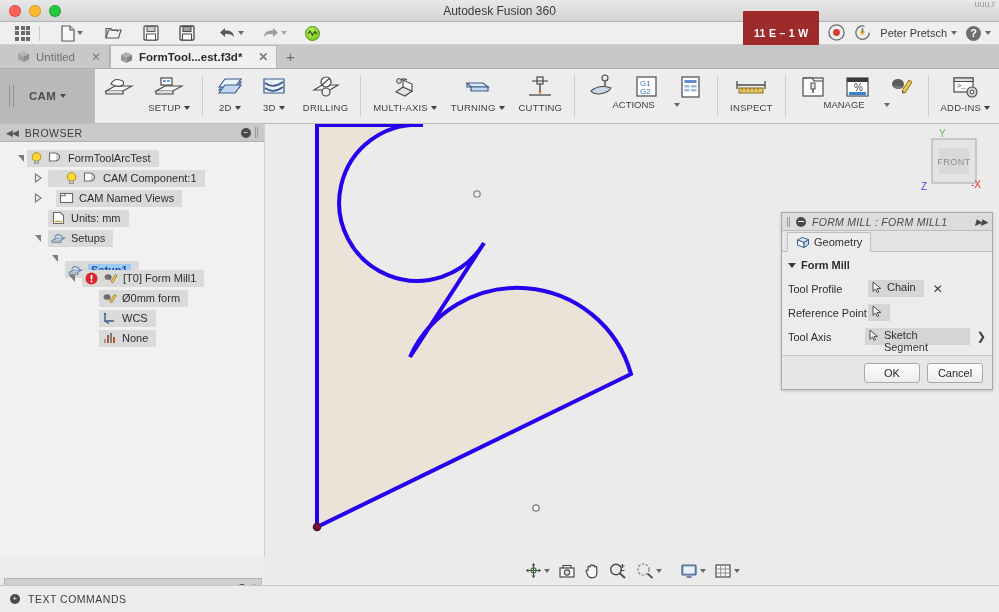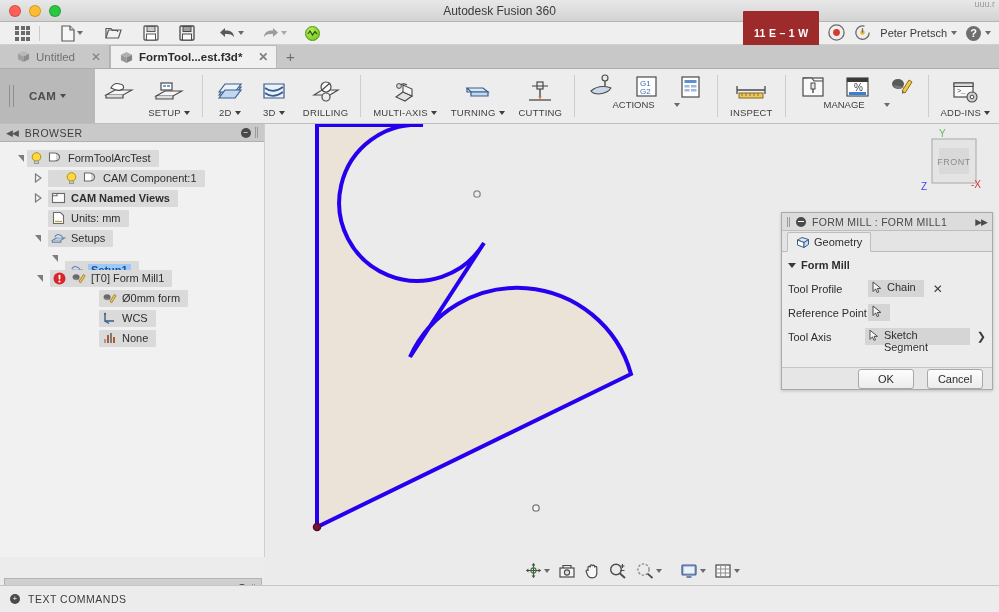--- a/index.html
+++ b/index.html
@@ -77,21 +77,21 @@
     width:100px; background:#b9b9b9; display:flex; align-items:center; justify-content:center;
     position:relative;
   }
   .cam-grip{ position:absolute; left:9px; top:16px; width:5px; height:22px;
     border-left:1px solid #8f8f8f; border-right:1px solid #8f8f8f;}
   .cam-label{ font-size:11.5px; font-weight:bold; color:#4c4c4c; letter-spacing:.4px;
      display:flex;align-items:center;gap:4px;}
   .rgroup{ display:flex; align-items:stretch; padding:0 2px; }
   .rdiv{ width:1px; background:#cdcdcd; margin:6px 3px; }
   .ritem{
-    display:flex; flex-direction:column; align-items:center; justify-content:center;
+    display:flex; flex-direction:column; align-items:center; justify-content:flex-start;
     padding:4px 7px 0; min-width:44px; cursor:default;
   }
   .ricon{ height:28px; display:flex; align-items:center; justify-content:center; }
   .rlabel{ font-size:9.5px; color:#3e3e3e; margin-top:1px; letter-spacing:.2px;
      display:flex;align-items:center;gap:3px; white-space:nowrap;}
   .rlabel .caret{ border-top-color:#3e3e3e; }
   .multi-wrap{ display:flex; flex-direction:column; align-items:center; }
   .multi-row{ display:flex; }
   .multi-lbl{ font-size:9.5px; color:#3e3e3e; margin-top:1px; display:flex;gap:19px;align-items:center;}
 
@@ -135,21 +135,21 @@
   
   .dialog{
     position:absolute; left:781px; top:212px; width:212px; height:178px;
     background:#ececec; border:1px solid #a9a9a9;
     box-shadow:0 1px 3px rgba(0,0,0,.18);
     display:flex; flex-direction:column;
   }
   .dlg-hd{
     height:18px; background:#dcdcdc; border-bottom:1px solid #bdbdbd;
     display:flex; align-items:center; gap:6px; padding:0 5px;
-    font-size:10.5px; color:#4a4a4a; letter-spacing:.3px;
+    font-size:10.5px; color:#4a4a4a; letter-spacing:.3px;font-style:italic;
   }
   .dlg-grip{ width:3px;height:10px;border-left:1px solid #9a9a9a;border-right:1px solid #9a9a9a;}
   .minus-btn{ width:10px;height:10px;border-radius:50%;background:#4a4a4a;
      display:flex;align-items:center;justify-content:center;}
   .minus-btn i{ width:6px;height:1.5px;background:#fff;display:block;}
   .dlg-expand{ margin-left:auto; font-size:9px; color:#4a4a4a; letter-spacing:-1px;}
   .dlg-tabs{ height:21px; display:flex; align-items:flex-end; padding-left:5px;
      border-bottom:1px solid #bdbdbd; background:#e4e4e4;}
   .dlg-tab{ height:20px; display:flex;align-items:center;gap:4px; padding:0 8px;
      font-size:11px;color:#2e2e2e; background:#ececec;
@@ -161,22 +161,22 @@
   .tri-sm{ width:0;height:0;border-left:4.5px solid transparent;border-right:4.5px solid transparent;
      border-top:5.5px solid #3a3a3a;}
   .frow{ display:flex; align-items:center; height:21px; margin-bottom:3px;}
   .flabel{ width:80px; font-size:11px; color:#2e2e2e;}
   .selbtn{ display:inline-flex; gap:4px; height:17px;
      background:#d5d5d5; border:1px solid #d5d5d5; padding:0 7px 0 3px;
      font-size:11px; color:#2e2e2e;}
   .selbtn.empty{ width:22px; padding:0 3px;}
   .xbtn{ margin-left:9px; font-size:12px; color:#3a3a3a; }
   .chev{ margin-left:7px; font-size:11px; color:#3a3a3a;}
-  .dlg-ft{ height:22px; border-top:1px solid #c6c6c6; background:#e6e6e6;
-     display:flex; align-items:center; justify-content:flex-end; gap:13px; padding:0 9px;}
+  .dlg-ft{ height:34px; border-top:1px solid #c6c6c6; background:#e6e6e6;
+     display:flex; align-items:center; justify-content:flex-end; gap:7px; padding:0 9px;}
   .dbtn{ min-width:56px; height:20px; background:linear-gradient(#fdfdfd,#ececec);
      border:1px solid #a8a8a8; border-radius:3px; font-size:11px; color:#2b2b2b;
      display:flex;align-items:center;justify-content:center;}
 
   
   .navbar{
     position:absolute; left:265px; right:0; bottom:28px; height:27px;
     display:flex; align-items:center; justify-content:center; gap:0;
   }
   .nav-grp{ display:flex; align-items:center; }
@@ -653,21 +653,21 @@
           <span class="lbl">CAM Component:1</span>
         </span>
       </div>
 
       <div class="trow" style="padding-left:31px;">
         <span class="twist">
           <svg width="8" height="10" viewBox="0 0 8 10">
               <path d="M1.5 1 L7 5 L1.5 9 Z" fill="none" stroke="#7d7d7d" stroke-width="1.2"></path>
             </svg>
         </span>
-        <span class="chip" style="margin-left:4px;font-weight:bold;">
+        <span class="chip" style="margin-left:12px;">
           <svg class="icn" viewBox="0 0 15 14">
             <rect x="1.5" y="2.5" width="12" height="9" fill="#fafafa" stroke="#6a6a6a" stroke-width="1.1"></rect>
             <path d="M1.5 4.8 h4.5 v-2.3" fill="none" stroke="#6a6a6a" stroke-width="1.1"></path>
           </svg>
           <span class="lbl">CAM Named Views</span>
         </span>
       </div>
 
       <div class="trow" style="padding-left:48px;">
         <span class="chip">
@@ -700,21 +700,21 @@
         <span class="chip sel" style="margin-left:4px;margin-top:23px;">
           <svg class="icn" viewBox="0 0 16 14">
             <path d="M1.5 9.5 L5.5 7 L14.5 7 L10.5 9.5 Z" fill="#e9e9e9" stroke="#5c7fa8" stroke-width="1.1"></path>
             <path d="M1.5 9.5 V11.5 H10.5 V9.5" fill="#cfcfcf" stroke="#5c7fa8" stroke-width="1.1"></path>
             <path d="M4 6 q2 -4 6 -2 q3 1 1.5 3" fill="#cfe0f0" stroke="#5c7fa8" stroke-width="1.1"></path>
           </svg>
           <span class="lbl sel-text">Setup1</span>
         </span>
       </div>
 
-      <div class="trow" style="padding-left:33px;text-align:right;">
+      <div class="trow" style="padding-left:65px;text-align:right;">
         <span class="twist">
             <span class="tri-down"></span>
           </span>
         <span class="chip" style="margin-left:4px;">
           <svg width="13" height="13" viewBox="0 0 13 13">
             <circle cx="6.5" cy="6.5" r="6" fill="#d9262c"></circle>
             <rect x="5.6" y="2.8" width="1.8" height="4.6" rx=".7" fill="#fff"></rect>
             <circle cx="6.5" cy="9.5" r="1.1" fill="#fff"></circle>
           </svg>
           <svg class="icn" viewBox="0 0 17 14">

